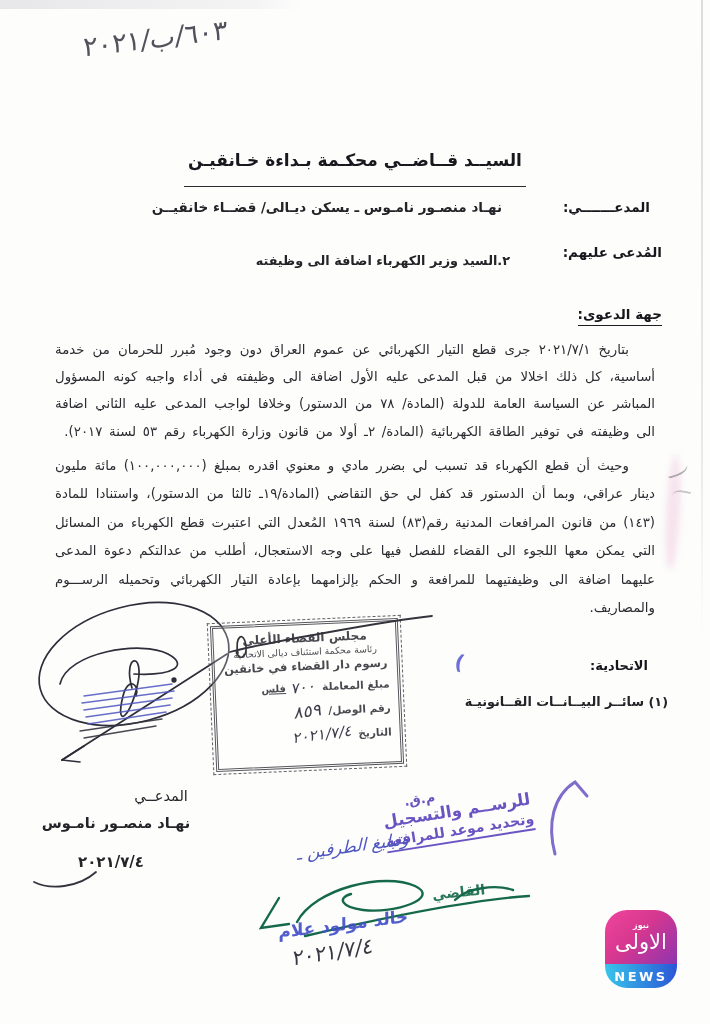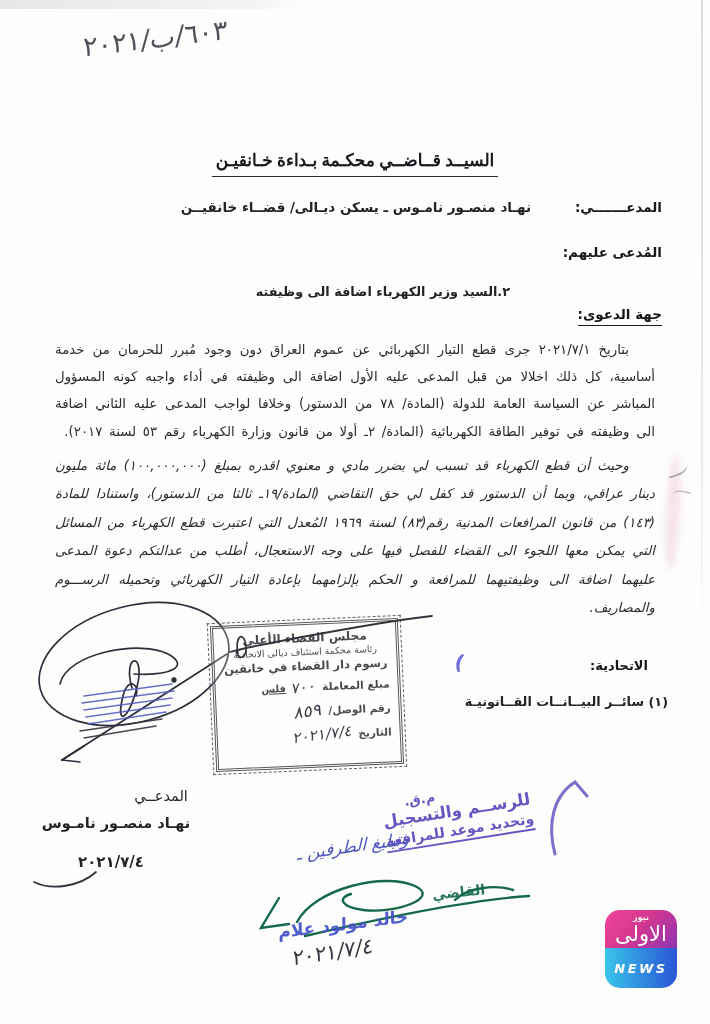--- a/index.html
+++ b/index.html
@@ -18,37 +18,37 @@
   
   .case-note{
     left:28px;top:26px;width:200px;font-size:27px;color:#3b3b46;
     transform:rotate(-7deg) skewX(-6deg);letter-spacing:4px;direction:rtl;opacity:.88;
   }
   
   .title{
     left:0;right:0;top:150px;text-align:center;font-size:17px;font-weight:bold;color:#17171d;
     letter-spacing:.5px;
   }
-  .title span{border-bottom:1.6px solid #2a2a30;padding:0 4px 6px;font-family:Liberation Serif, serif;}
+  .title span{border-bottom:1.6px solid #2a2a30;padding:0 4px 16px;}
   
   .lbl{font-weight:bold;font-size:13.5px;color:#16161c;}
-  .plaintiff-label{right:48px;top:199px;text-align:right;}
-  .plaintiff-value{right:179px;top:199px;font-weight:bold;font-size:13.5px;}
+  .plaintiff-label{right:60px;top:199px;text-align:right;}
+  .plaintiff-value{right:208px;top:199px;font-weight:bold;font-size:13.5px;}
   .defendants-label{right:48px;top:244px;}
   .defendant-1{right:180px;top:242px;font-weight:bold;font-size:12.8px;}
-  .defendant-2{right:200px;top:284px;font-weight:bold;font-size:12.8px;}
+  .defendant-2{right:200px;top:253px;font-weight:bold;font-size:12.8px;}
   .subject-label{right:48px;top:306px;}
   .subject-label span{border-bottom:1.6px solid #1c1c22;padding-bottom:3px;}
   
   .para{
     right:55px;width:600px;text-align:justify;font-size:13.3px;color:#2b2b31;
     word-spacing:2.5px;text-indent:26px;
   }
   .para1{top:336px;line-height:27.2px;}
-  .para2{top:452px;line-height:28.4px;font-style:italic;}
+  .para2{top:452px;line-height:28.4px;}
   
   .attachments-label{right:62px;top:658px;font-size:13px;}
   .attachment-item{right:42px;top:694px;font-weight:bold;font-size:12.8px;letter-spacing:.5px;}
   .blue-tick{right:246px;top:650px;color:#4b4bd0;font-size:20px;font-weight:bold;transform:rotate(14deg);opacity:.8;}
   
   .sig-svg{left:22px;top:592px;}
   .plaintiff-sig-label{left:118px;top:788px;width:86px;text-align:center;font-weight:normal;font-size:14.5px;}
   .plaintiff-sig-name{left:28px;top:815px;width:176px;text-align:center;font-weight:bold;font-size:14.5px;}
   .plaintiff-sig-date{left:46px;top:853px;width:130px;text-align:center;font-weight:bold;font-size:15px;direction:ltr;}
   .date-swoosh{left:30px;top:866px;}
@@ -88,29 +88,29 @@
   .judge-title{left:432px;top:884px;font-size:14px;font-weight:bold;color:#15694a;transform:rotate(-6deg);opacity:.9;}
   .judge-name{
     left:278px;top:914px;font-size:17px;font-weight:bold;color:#4350c8;
     transform:rotate(-7deg) skewX(-6deg);letter-spacing:1.5px;opacity:.92;
   }
   .judge-date{
     left:292px;top:940px;font-size:21px;color:#383944;transform:rotate(-9deg) skewX(-10deg);
     letter-spacing:4px;direction:ltr;
   }
   
-  .logo{left:605px;top:910px;width:72px;height:78px;border-radius:15px;overflow:hidden;
+  .logo{left:605px;top:910px;width:72px;height:78px;border-radius:22px;overflow:hidden;
         display:flex;flex-direction:column;}
   .logo-top{flex:1;background:linear-gradient(135deg,#f0459c 0%,#d6378f 45%,#8e35b0 100%);
         display:flex;flex-direction:column;align-items:center;justify-content:center;color:#fff;}
   .logo-ar-small{font-size:8px;font-weight:bold;line-height:8px;margin-bottom:1px;}
   .logo-ar{font-size:21px;font-weight:normal;line-height:22px;}
-  .logo-band{height:40px;background:linear-gradient(90deg,#38c5ea,#2b55d6);
+  .logo-band{height:24px;background:linear-gradient(90deg,#38c5ea,#2b55d6);
         display:flex;align-items:center;justify-content:center;color:#fff;
-        font-size:13px;font-weight:bold;letter-spacing:2.5px;font-style:italic;}
+        font-size:13px;font-weight:bold;letter-spacing:2.5px;}
 </style>
 </head>
 <body>
 
 <div class="page">
 
   <div class="abs scan-top-band"></div>
   <div class="abs edge-line"></div>
   <div class="abs pink-smudge"></div>
   <div class="abs fold-mark"></div>

